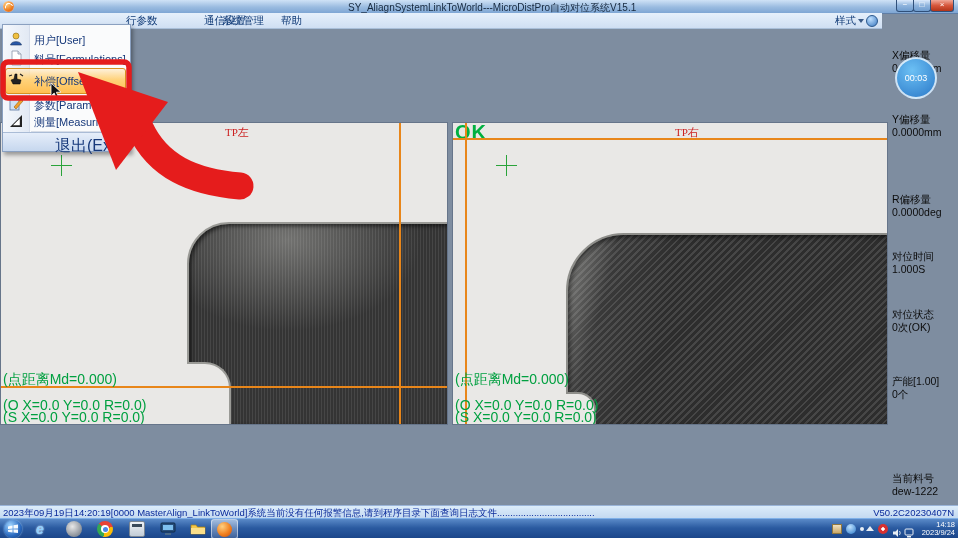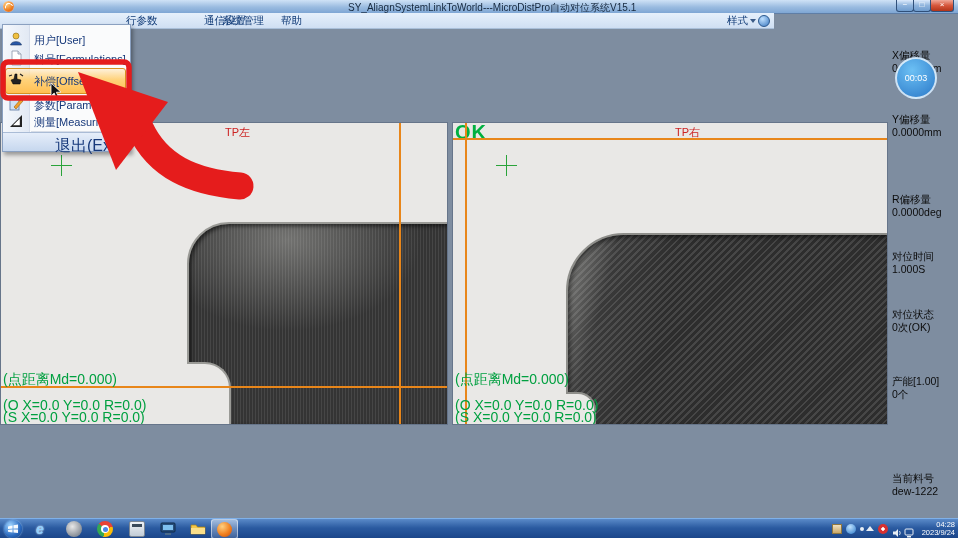--- a/index.html
+++ b/index.html
@@ -11,33 +11,33 @@
   .title-text{position:absolute;left:348px;top:1px;font-size:10px;color:#16293f;white-space:nowrap;}
   .app-logo{position:absolute;left:3px;top:1px;width:11px;height:11px;border-radius:50%;
     background:radial-gradient(circle at 35% 30%,#ffd080,#f08020 55%,#c84a08);box-shadow:inset 0 0 1px #fff;}
   .app-logo:after{content:"";position:absolute;left:2px;top:2px;width:6px;height:6px;border:1.5px solid #fff;
     border-color:#fff transparent transparent #fff;border-radius:50%;transform:rotate(25deg);}
   .winbtn{position:absolute;top:0;height:11px;width:16px;border:1px solid #30507a;border-top:none;
     border-radius:0 0 3px 3px;font-size:8px;line-height:10px;text-align:center;color:#fff;
     background:linear-gradient(#dceafc,#8fb4dd 50%,#6f9cce);}
   .winbtn.close{background:linear-gradient(#f0a898,#d6573c 50%,#b23318);width:22px;}
   
-  .menubar{position:absolute;left:0;top:13px;width:774px;height:15px;
+  .menubar{position:absolute;left:0;top:13px;width:882px;height:15px;
     background:linear-gradient(#e6f0fb,#cfdff3);border-bottom:1px solid #a9bfd9;}
   .menu-item{position:absolute;top:1px;font-size:10.5px;color:#123c78;white-space:nowrap;}
   .style-btn{position:absolute;right:26px;top:1px;font-size:10.5px;color:#123c78;}
   .style-caret{position:absolute;right:18px;top:6px;width:0;height:0;
     border-left:3px solid transparent;border-right:3px solid transparent;border-top:4px solid #3a5a86;}
   .style-ico{position:absolute;right:4px;top:2px;width:10px;height:10px;border-radius:50%;
     background:radial-gradient(circle at 35% 30%,#bfe0ff,#3a78c0);border:1px solid #2a588e;}
   
   .view{position:absolute;top:122px;height:303px;background:#e9e8e6;border:1px solid #66758a;box-sizing:border-box;overflow:hidden;}
   #viewL{left:0;width:448px;}
   #viewR{left:452px;width:436px;}
-  .cam-title{position:absolute;font-size:11px;color:#cc2222;white-space:nowrap;}
+  .cam-title{position:absolute;font-size:11px;color:#cc2222;white-space:nowrap;font-family:Liberation Serif, serif;}
   .ok-label{position:absolute;left:2px;top:-2px;font-size:20px;font-weight:bold;color:#00b040;letter-spacing:1px;}
   .gtx{position:absolute;left:2px;font-size:14px;color:#00A040;white-space:nowrap;z-index:6;}
   .ol{position:absolute;background:#E8861A;z-index:5;}
   .ch{position:absolute;background:#2aa33a;z-index:4;}
   
   .panelL{position:absolute;left:186px;top:99px;right:-3px;bottom:-2px;z-index:2;
     border:2px solid #9a9a96;border-top-left-radius:42px;
     background:
       radial-gradient(ellipse 190px 130px at 38% 8%,rgba(215,215,210,.38),transparent 70%),
       repeating-linear-gradient(90deg,rgba(255,255,255,.09) 0 1px,rgba(0,0,0,0) 1px 3px),
@@ -228,20 +228,24 @@
       </span>
       <span class="lbl">测量[Measuring]</span>
     </div>
 
     <div class="dd-sep"></div>
     <div class="dd-footer">
       <span class="lbl">退出(Exit)</span>
     </div>
   </div>
 
+  <div class="statusbar">
+    <div class="status-msg">2023年09月19日14:20:19[0000 MasterAlign_LinkToWorld]系统当前没有任何报警信息,请到程序目录下面查询日志文件.....................................</div>
+    <div class="status-ver">V50.2C20230407N</div>
+  </div>
 
   <div class="taskbar">
     <div class="orb">
       <svg width="18" height="18" viewBox="0 0 18 18">
           <g fill="#fff" opacity="0.95">
             <polygon points="4,6.5 8.5,5.5 8.5,8.5 4,9"></polygon>
             <polygon points="9.5,5.3 14,4.5 14,8.4 9.5,8.5"></polygon>
             <polygon points="4,10 8.5,9.5 8.5,12.5 4,11.8"></polygon>
             <polygon points="9.5,9.5 14,9.4 14,13 9.5,12.6"></polygon>
           </g>
@@ -284,21 +288,21 @@
           <path d="M7.5 3 Q9 5 7.5 7" stroke="#e8eef4" stroke-width="0.9" fill="none"></path>
         </svg>
     </div>
     <div class="tray-ico" style="left:904px;">
       <svg width="10" height="10" viewBox="0 0 10 10">
           <rect x="1" y="1" width="8" height="6" rx="1" fill="none" stroke="#e8eef4" stroke-width="1"></rect>
           <rect x="3" y="8" width="4" height="1.5" fill="#e8eef4"></rect>
         </svg>
     </div>
     <div class="clock">
-      <div>04:28</div>
+      <div>14:18</div>
       <div>2023/9/24</div>
     </div>
   </div>
 
   <svg id="cursor" style="position:absolute;left:50px;top:82px;z-index:55;pointer-events:none;" width="14" height="18" viewBox="0 0 14 18">
     <polygon points="1,1 1,14 4.2,11 6.2,16 8.4,15 6.4,10.2 11,10.2" fill="#111" stroke="#fff" stroke-width="0.8"></polygon>
   </svg>
 
   <svg id="annot" width="958" height="538" viewBox="0 0 958 538">
     <rect x="3" y="62" width="126" height="36" rx="5" fill="none" stroke="#e51c1c" stroke-width="5.5"></rect>

